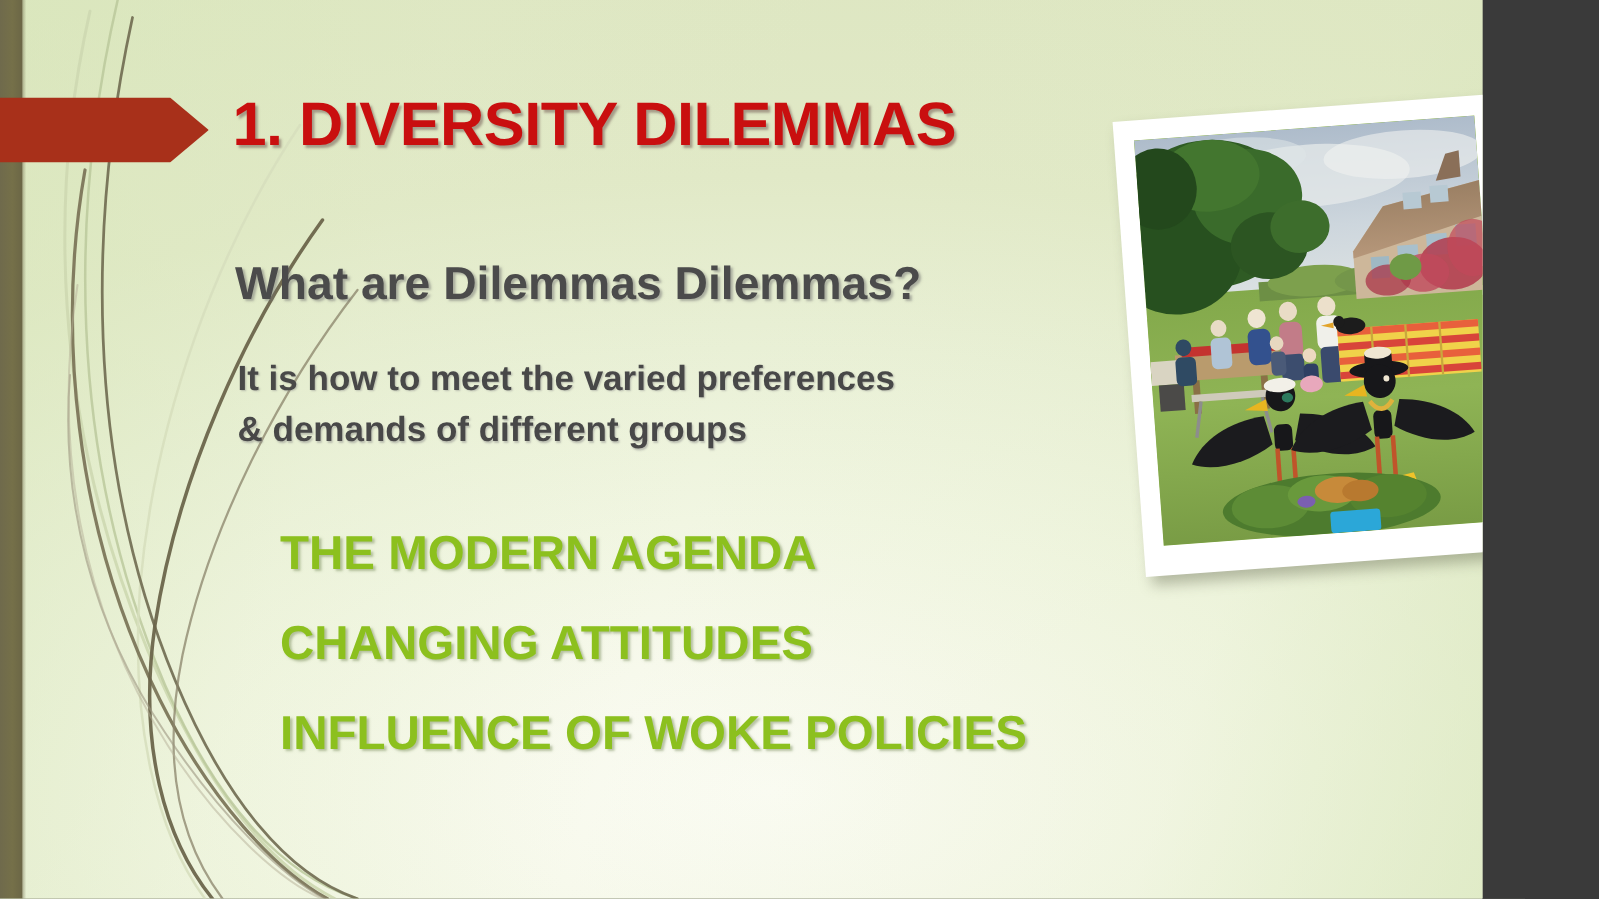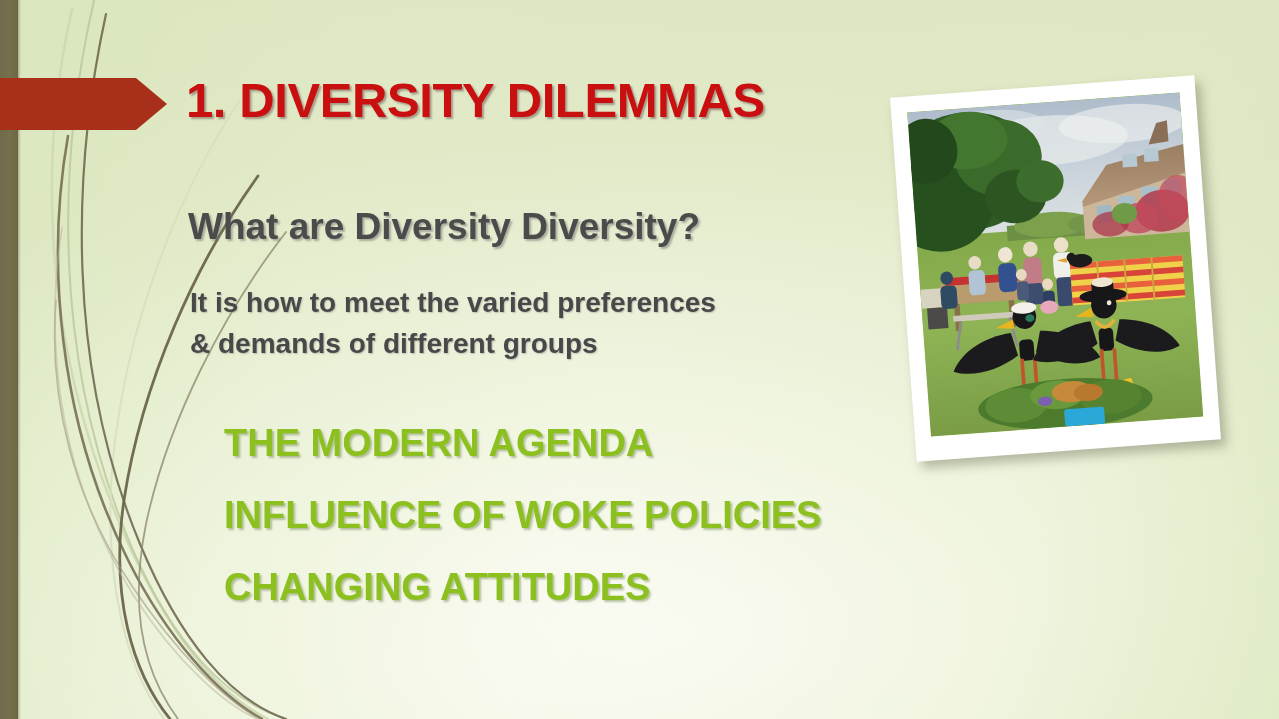--- a/index.html
+++ b/index.html
@@ -8,21 +8,21 @@
     padding: 0;
     background: #3a3a3a;
   }
   body {
     font-family: "Liberation Sans", sans-serif;
   }
 
   
   #slide {
     position: relative;
-    width: 1279px;
+    width: 1186px;
     height: 719px;
     overflow: hidden;
     background: #e2ecc8;
   }
 
   
   .bg-base {
     position: absolute;
     inset: 0;
     background:
@@ -170,31 +170,31 @@
 
   <div class="left-bar"></div>
   <div class="left-bar-edge"></div>
 
   <svg class="arrow-banner" viewBox="0 0 167 52" preserveAspectRatio="none">
     <polygon points="0,0 136,0 167,26 136,52 0,52" fill="#a8301a"></polygon>
   </svg>
 
   <div class="slide-title">1. DIVERSITY DILEMMAS</div>
 
-  <div class="subhead">What are Diversity Diversity?</div>
+  <div class="subhead">What are Dilemmas Dilemmas?</div>
 
   <div class="body-text">
     <div>It is how to meet the varied preferences</div>
     <div>&amp; demands of different groups</div>
   </div>
 
   <div class="green-list">
     <div class="green-item">THE MODERN AGENDA</div>
+    <div class="green-item">CHANGING ATTITUDES</div>
     <div class="green-item">INFLUENCE OF WOKE POLICIES</div>
-    <div class="green-item">CHANGING ATTITUDES</div>
   </div>
 
   <div class="photo-wrap">
     <div class="photo-inner">
       <svg class="photo-svg" viewBox="0 0 300 340" preserveAspectRatio="none">
         <defs>
           <linearGradient id="sky" x1="0" y1="0" x2="0" y2="1">
             <stop offset="0%" stop-color="#aebccb"></stop>
             <stop offset="55%" stop-color="#cdd6dd"></stop>
             <stop offset="100%" stop-color="#dfe4e3"></stop>

